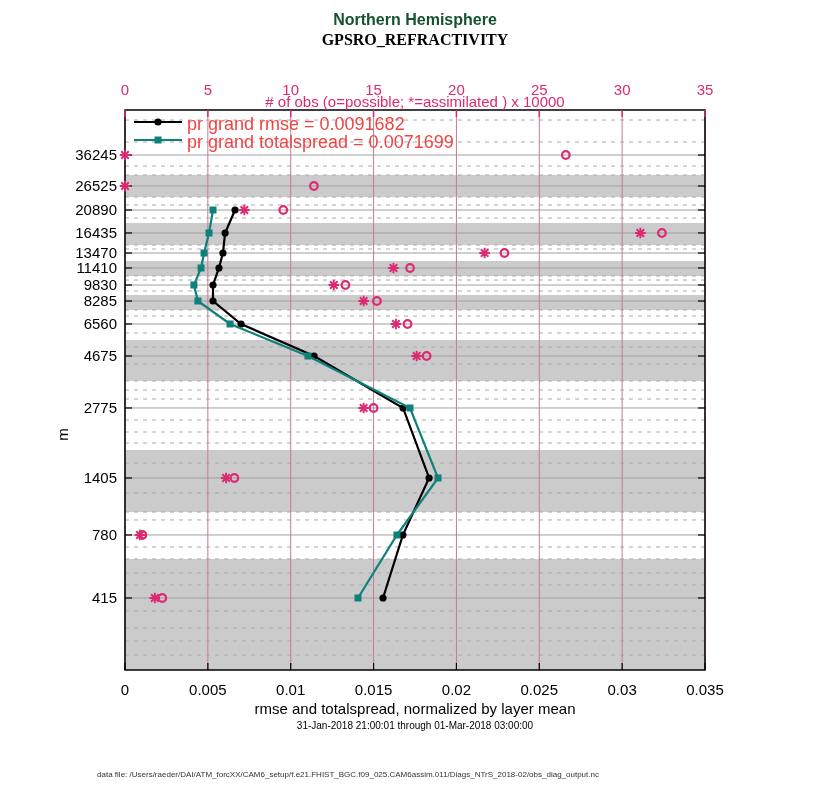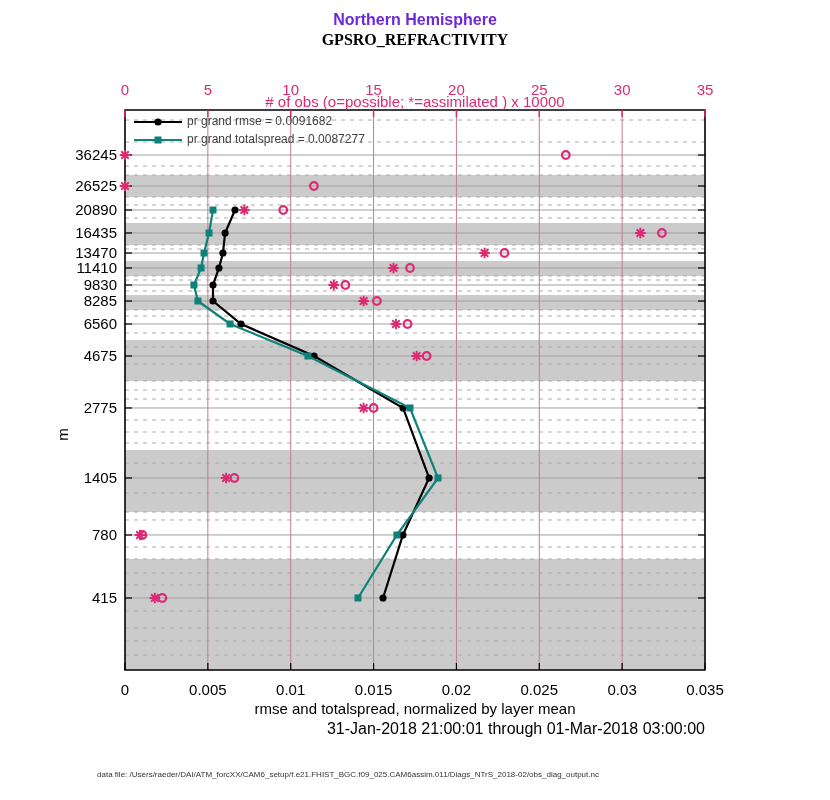--- a/index.html
+++ b/index.html
@@ -2,30 +2,30 @@
 <html><head>
 <meta charset="utf-8">
 <style>
   html,body{margin:0;padding:0;background:#ffffff;}
   .fig{
     position:relative;width:830px;height:800px;background:#ffffff;
     font-family:"Liberation Sans", sans-serif;overflow:hidden;
   }
   .fig svg{position:absolute;left:0;top:0;}
   .abs{position:absolute;}
-  .title1{left:125px;top:11px;width:580px;text-align:center;font-size:16px;font-weight:bold;color:#6d28d9;}
+  .title1{left:125px;top:11px;width:580px;text-align:center;font-size:16px;font-weight:bold;color:#14532d;}
   .title2{left:125px;top:31px;width:580px;text-align:center;font-size:16px;font-weight:bold;color:#000;font-family:Liberation Serif, serif;}
   .obslabel{left:125px;top:53px;width:580px;text-align:center;font-size:15px;color:#dc2a72;margin-top:40px;}
-  .legend-text{font-size:12px;color:#404040;white-space:nowrap;}
+  .legend-text{font-size:18px;color:#ef4444;white-space:nowrap;}
   .lt1{left:187px;top:114px;}
   .lt2{left:187px;top:132px;}
   .ylabel{left:40px;top:426px;width:44px;text-align:center;font-size:15px;color:#000;
           transform:rotate(-90deg);transform-origin:center center;}
   .xlabel{left:125px;top:700px;width:580px;text-align:center;font-size:15px;color:#000;}
-  .xdate{left:125px;top:720px;width:580px;text-align:right;font-size:16px;color:#000;}
+  .xdate{left:125px;top:720px;width:580px;text-align:center;font-size:10px;color:#000;}
   .footer{left:0;top:770px;width:696px;text-align:center;font-size:8px;color:#333;}
 </style>
 </head>
 <body>
 
 <div class="fig">
   <svg id="plot" width="830" height="800">
       <g>
         <rect x="125" y="175.016" width="580" height="22.00800000000001" fill="#cbcbcb"></rect>
         <rect x="125" y="223.008" width="580" height="22.008000000000003" fill="#cbcbcb"></rect>
@@ -247,18 +247,18 @@
         <line x1="134" y1="122" x2="182" y2="122" stroke="#000000" stroke-width="2.2"></line>
         <circle cx="158" cy="122" r="3.6" fill="#000000"></circle>
         <line x1="134" y1="140" x2="182" y2="140" stroke="#0e827a" stroke-width="2.2"></line>
         <rect x="154.5" y="136.5" width="7" height="7" fill="#0e827a"></rect>
       </g>
     </svg>
   <div class="abs title1">Northern Hemisphere</div>
   <div class="abs title2">GPSRO_REFRACTIVITY</div>
   <div class="abs obslabel"># of obs (o=possible; *=assimilated ) x 10000</div>
   <div class="abs legend-text lt1">pr grand rmse = 0.0091682</div>
-  <div class="abs legend-text lt2">pr grand totalspread = 0.0087277</div>
+  <div class="abs legend-text lt2">pr grand totalspread = 0.0071699</div>
   <div class="abs ylabel">m</div>
   <div class="abs xlabel">rmse and totalspread, normalized by layer mean</div>
   <div class="abs xdate">31-Jan-2018 21:00:01 through 01-Mar-2018 03:00:00</div>
   <div class="abs footer">data file: /Users/raeder/DAI/ATM_forcXX/CAM6_setup/f.e21.FHIST_BGC.f09_025.CAM6assim.011/Diags_NTrS_2018-02/obs_diag_output.nc</div>
 </div>
 
 </body></html>

